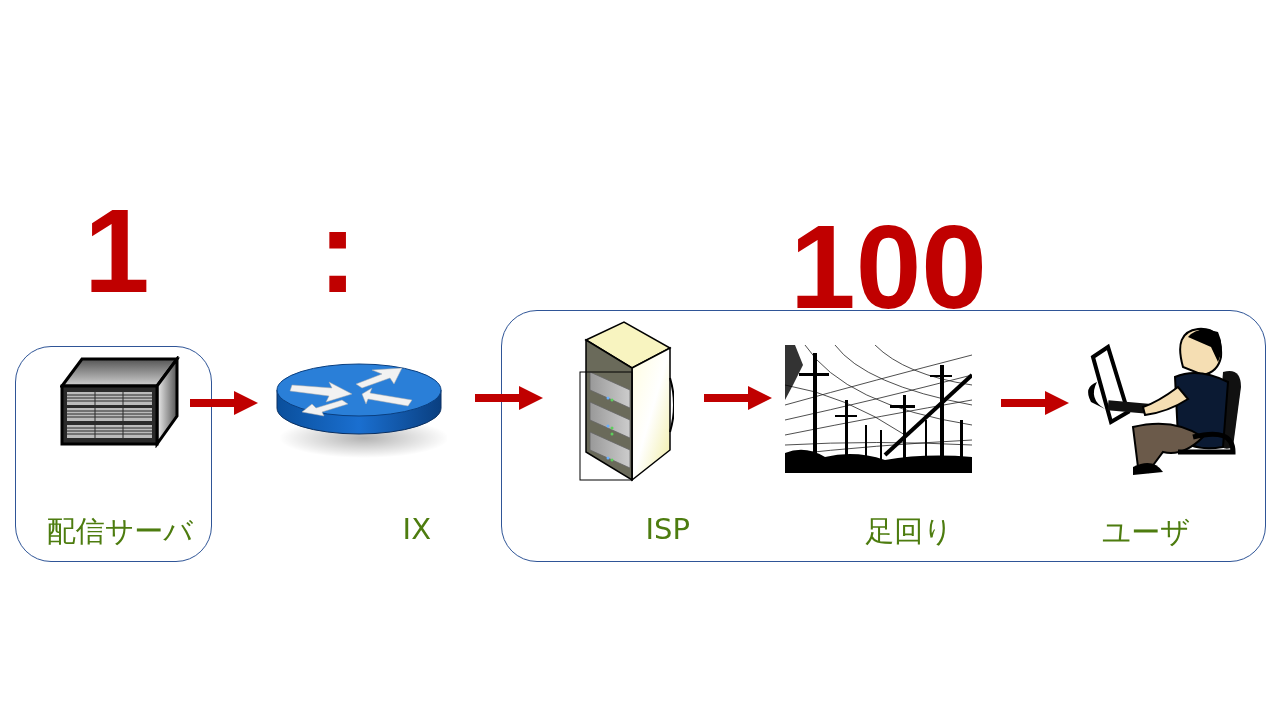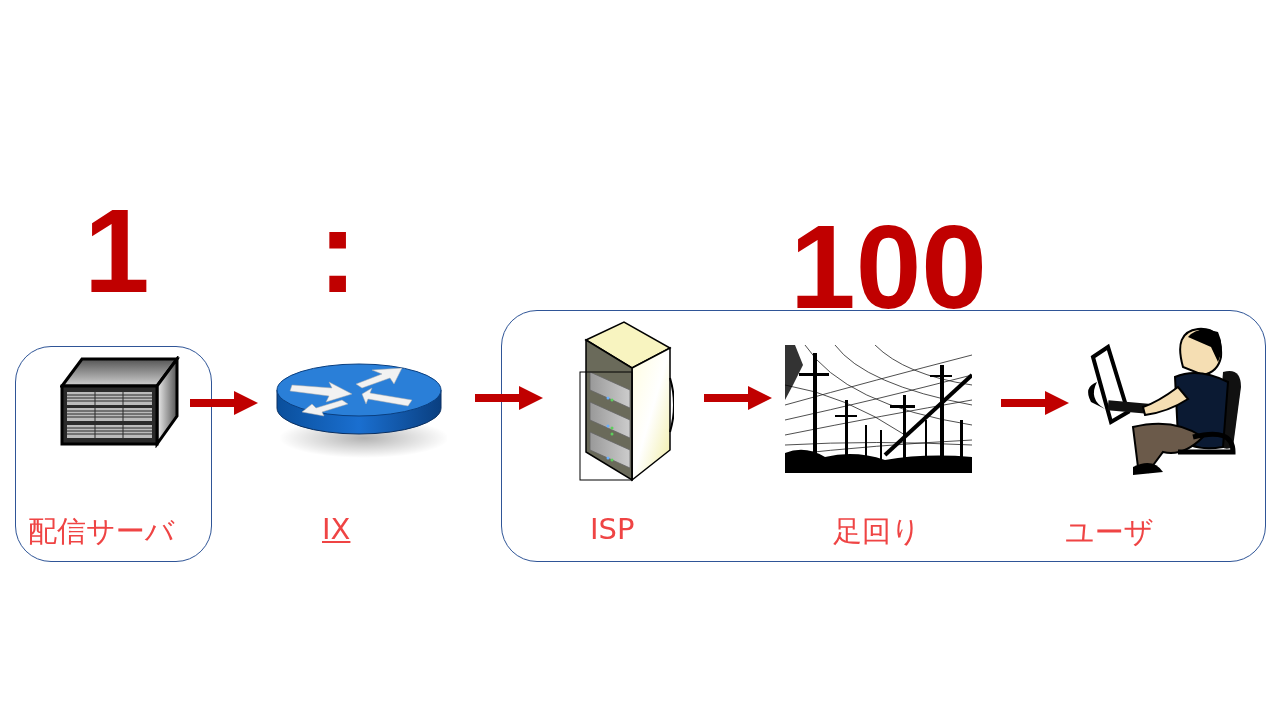--- a/index.html
+++ b/index.html
@@ -1,21 +1,21 @@
 <!DOCTYPE html>
 <html><head>
 <meta charset="utf-8">
 <style>
   html, body { margin:0; padding:0; background:#ffffff; }
   body { width:1280px; height:720px; position:relative; overflow:hidden;
          font-family:"DejaVu Sans", "Liberation Sans", sans-serif; }
   .ratio { position:absolute; color:#c00000; font-family:"Liberation Sans", sans-serif;
            font-weight:bold; font-size:118px; line-height:1; }
   .box { position:absolute; border:1px solid #2f5597; border-radius:36px; box-sizing:border-box; }
-  .label { position:absolute; font-size:29px; color:#ef4444; text-align:left; white-space:nowrap; }
+  .label { position:absolute; font-size:29px; color:#4d7c0f; text-align:right; white-space:nowrap; }
   .icon { position:absolute; }
   .arrow { position:absolute; }
 </style>
 </head>
 <body>
 
 <div class="ratio" style="left:84px; top:192px;">1</div>
 <div class="ratio" style="left:318px; top:192px;">:</div>
 <div class="ratio" style="left:790px; top:180px;margin-top:28px;">100</div>
 
@@ -171,16 +171,16 @@
 <svg class="arrow" style="left:704px; top:385px;" width="70" height="26" viewBox="0 0 70 26">
     <rect x="0" y="9" width="45" height="8" fill="#c00000"></rect>
     <polygon points="44,1 68,13 44,25" fill="#c00000"></polygon>
   </svg>
 <svg class="arrow" style="left:1001px; top:390px;" width="70" height="26" viewBox="0 0 70 26">
     <rect x="0" y="9" width="45" height="8" fill="#c00000"></rect>
     <polygon points="44,1 68,13 44,25" fill="#c00000"></polygon>
   </svg>
 
 <div class="label" style="left:28px; top:512px; width:165px;">配信サーバ</div>
-<div class="label" style="left:322px; top:512px; width:100px;text-decoration:underline;">IX</div>
+<div class="label" style="left:331px; top:512px; width:100px;">IX</div>
 <div class="label" style="left:590px; top:512px; width:100px;">ISP</div>
 <div class="label" style="left:833px; top:512px; width:120px;">足回り</div>
 <div class="label" style="left:1065px; top:513px; width:125px;">ユーザ</div>
 
 </body></html>

